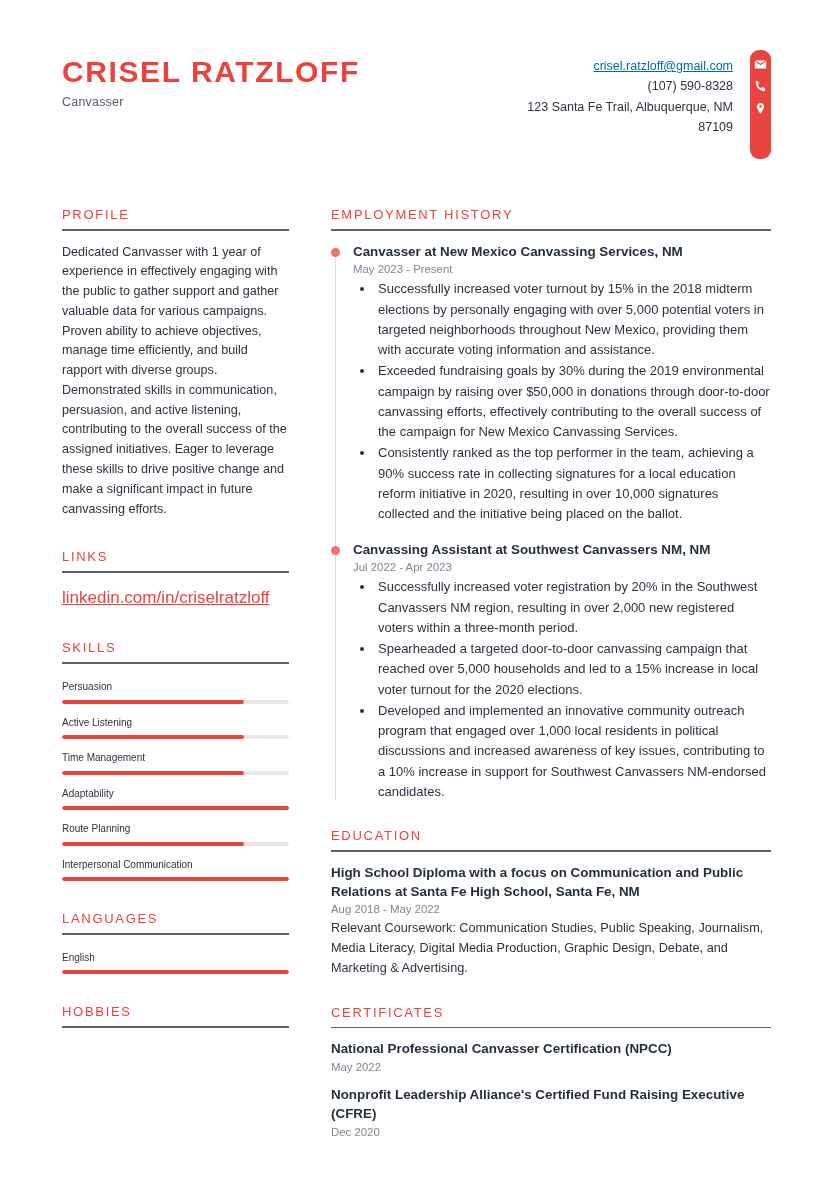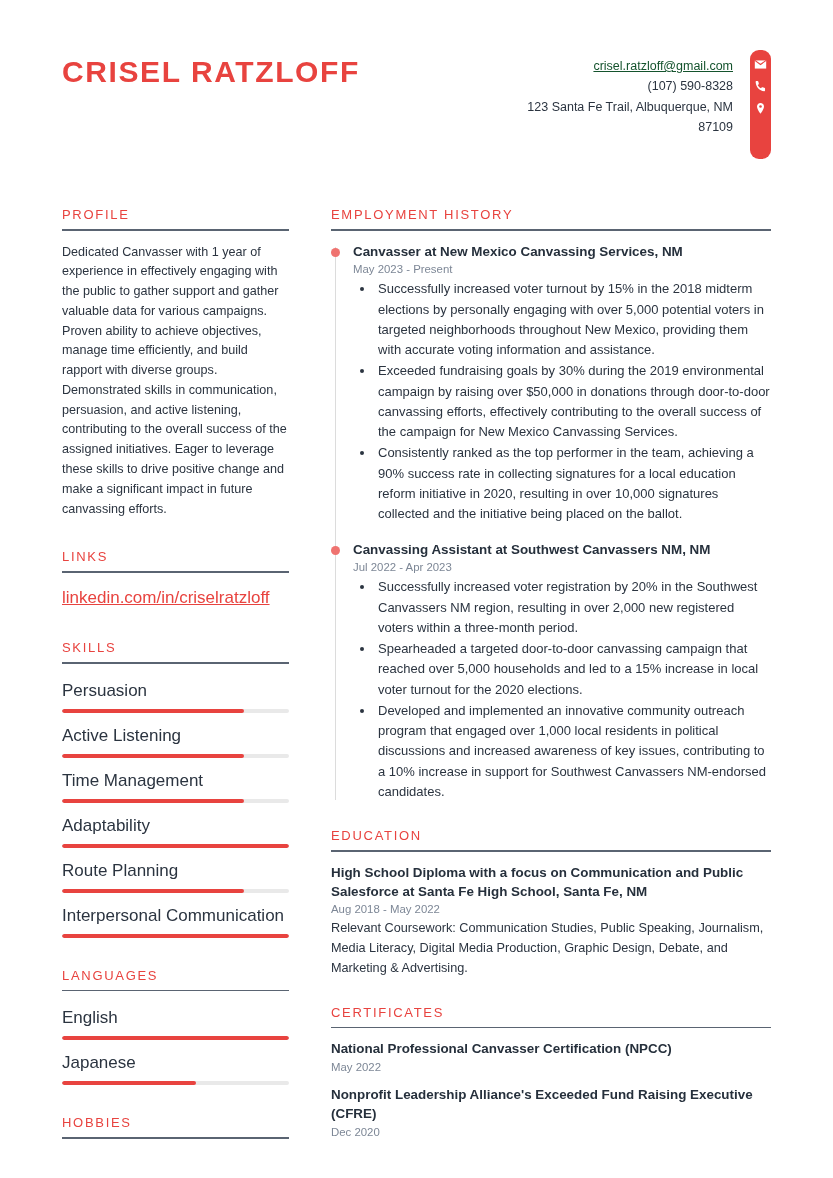--- a/index.html
+++ b/index.html
@@ -48,21 +48,21 @@
   .contact-lines {
     text-align: right;
     font-size: 12.5px;
     line-height: 1.62;
     color: #2b3440;
     padding-top: 10px;
     padding-right: 17px;
     max-width: 300px;
   }
   .contact-lines a {
-    color: #14532d;
+    color: #0369a1;
     text-decoration: underline;
   }
   .contact-icons {
     background: #e8433f;
     border-radius: 9px 9px 9px 9px;
     width: 21px;
     padding: 8px 0 44px 0;
     margin-top: 4px;
     display: flex;
     flex-direction: column;
@@ -107,21 +107,21 @@
     font-size: 17px;
     color: #e8433f;
     text-decoration: underline;
     display: block;
     line-height: 1.5;
   }
 
   
   .meter-row { margin-bottom: 3px; }
   .meter-label {
-    font-size: 17px;
+    font-size: 10px;
     color: #2b3440;
     padding: 4px 0 6px 0;
     line-height: 1.35;
   }
   .meter-track {
     height: 4px;
     width: 100%;
     background: #e9e9e9;
     border-radius: 2px;
     overflow: hidden;
@@ -192,20 +192,21 @@
   .section-right { margin-bottom: 26px; }
 </style>
 </head>
 <body>
 
 <div class="page">
 
   <div class="header">
     <div class="identity">
       <div class="name">CRISEL RATZLOFF</div>
+      <div class="job-title">Canvasser</div>
     </div>
 
     <div class="contact-wrap">
       <div class="contact-lines">
         <div><a href="#">crisel.ratzloff@gmail.com</a></div>
         <div>(107) 590-8328</div>
         <div>123 Santa Fe Trail, Albuquerque, NM</div>
         <div>87109</div>
       </div>
       <div class="contact-icons">
@@ -290,26 +291,20 @@
 
       <div class="section">
         <div class="section-title">LANGUAGES</div>
         <div class="section-rule"></div>
         <div class="meter-row">
           <div class="meter-label">English</div>
           <div class="meter-track">
               <div class="meter-fill" style="width: 100%;"></div>
             </div>
         </div>
-        <div class="meter-row">
-          <div class="meter-label">Japanese</div>
-          <div class="meter-track">
-              <div class="meter-fill" style="width: 59%;"></div>
-            </div>
-        </div>
       </div>
 
       <div class="section">
         <div class="section-title">HOBBIES</div>
         <div class="section-rule"></div>
       </div>
 
     </div>
 
     <div class="col-spacer"></div>
@@ -344,34 +339,34 @@
             </ul>
           </div>
 
         </div>
       </div>
 
       <div class="section-right">
         <div class="section-title">EDUCATION</div>
         <div class="section-rule"></div>
         <div class="edu-entry">
-          <div class="entry-title">High School Diploma with a focus on Communication and Public Salesforce at Santa Fe High School, Santa Fe, NM</div>
+          <div class="entry-title">High School Diploma with a focus on Communication and Public Relations at Santa Fe High School, Santa Fe, NM</div>
           <div class="entry-date">Aug 2018 - May 2022</div>
           <div class="entry-body">Relevant Coursework: Communication Studies, Public Speaking, Journalism, Media Literacy, Digital Media Production, Graphic Design, Debate, and Marketing &amp; Advertising.</div>
         </div>
       </div>
 
       <div class="section-right">
         <div class="section-title">CERTIFICATES</div>
         <div class="section-rule"></div>
         <div class="cert-entry">
           <div class="entry-title">National Professional Canvasser Certification (NPCC)</div>
           <div class="entry-date">May 2022</div>
         </div>
         <div class="cert-entry">
-          <div class="entry-title">Nonprofit Leadership Alliance's Exceeded Fund Raising Executive (CFRE)</div>
+          <div class="entry-title">Nonprofit Leadership Alliance's Certified Fund Raising Executive (CFRE)</div>
           <div class="entry-date">Dec 2020</div>
         </div>
       </div>
 
     </div>
   </div>
 </div>
 
 </body></html>

